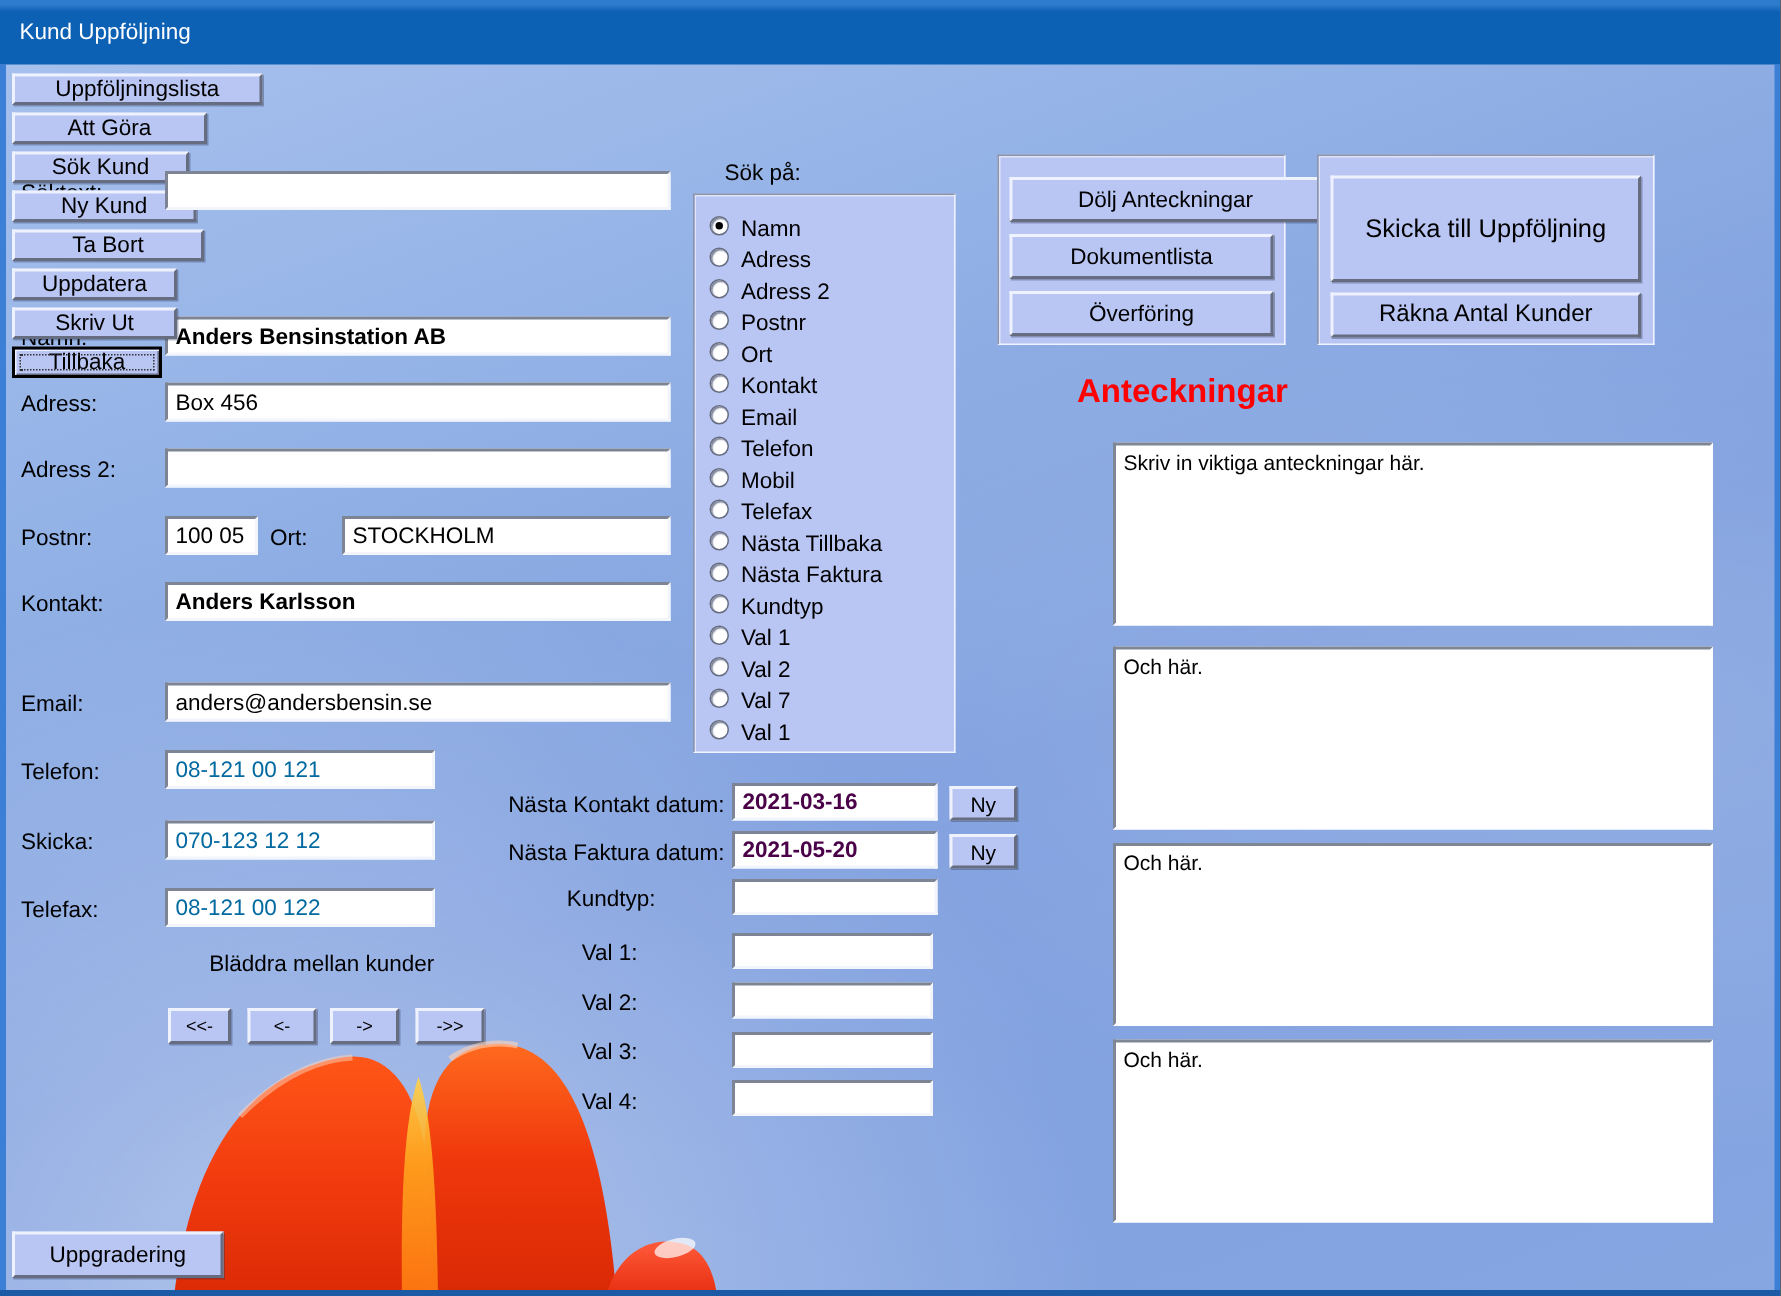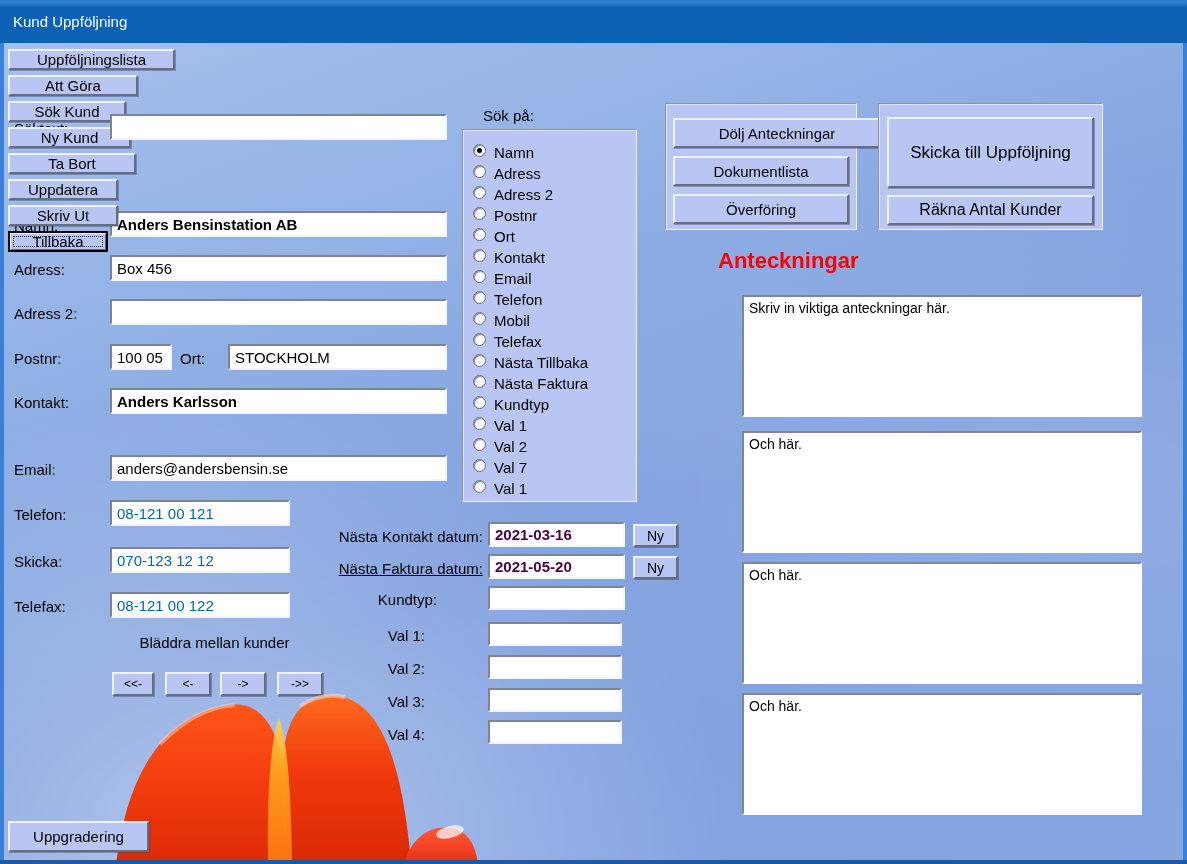--- a/index.html
+++ b/index.html
@@ -231,21 +231,21 @@
     <div class="radio-row">
         <span class="rdot"></span>
         <span>Val 1</span>
       </div>
   </div>
 
   <div class="lbl r" style="left:300px; top:528px; width:183px;">Nästa Kontakt datum:</div>
   <input class="tb date" style="left: 488px; top: 522px; width: 137px; height: 25px;" value="2021-03-16">
   <button class="btn" style="left:633px; top:524px; width:45px; height:23px; font-size:14px;">Ny</button>
 
-  <div class="lbl r" style="left:300px; top:560px; width:183px;text-decoration:underline;">Nästa Faktura datum:</div>
+  <div class="lbl r" style="left:300px; top:560px; width:183px;">Nästa Faktura datum:</div>
   <input class="tb date" style="left: 488px; top: 554px; width: 137px; height: 25px;" value="2021-05-20">
   <button class="btn" style="left:633px; top:556px; width:45px; height:23px; font-size:14px;">Ny</button>
 
   <div class="lbl r" style="left:310px; top:591px; width:127px;">Kundtyp:</div>
   <input class="tb" style="left: 488px; top: 586px; width: 137px; height: 24px;" value="">
 
   <div class="lbl r" style="left:340px; top:627px; width:85px;">Val 1:</div>
   <input class="tb" style="left: 488px; top: 622px; width: 134px; height: 24px;" value="">
   <div class="lbl r" style="left:340px; top:660px; width:85px;">Val 2:</div>
   <input class="tb" style="left: 488px; top: 655px; width: 134px; height: 24px;" value="">

